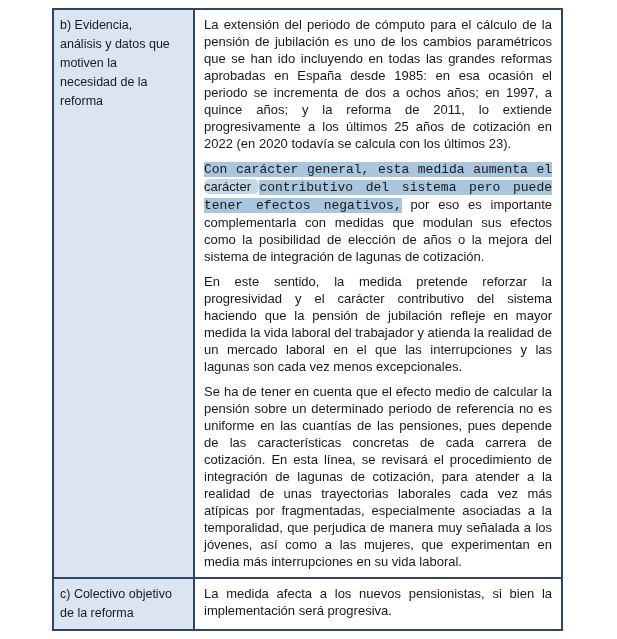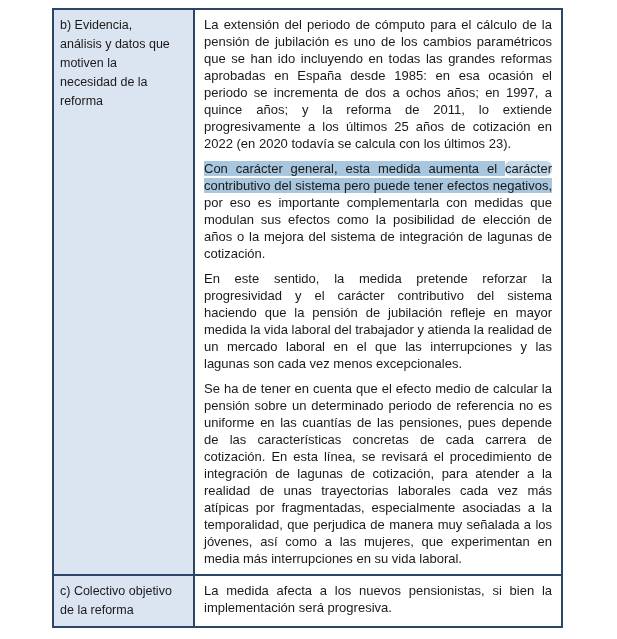--- a/index.html
+++ b/index.html
@@ -47,21 +47,21 @@
     border-top: 2px solid var(--border, #2d4665);
   }
   .para {
     margin: 0 0 8px 0;
   }
   .para:last-child {
     margin-bottom: 0;
   }
   .seg-normal { font-weight: normal; margin-top: 36px; }
   .seg-bold { font-weight: normal; }
-  .seg-highlight { background: var(--hl, #a8c6dd); }
+  .seg-highlight { background: var(--hl, #a8c6dd); font-family: Liberation Mono, monospace; }
   .seg-highlight-light { background: var(--hl-light, #c5d8e8); border-radius: 6px; }
 </style>
 </head>
 <body>
 
 <div class="doc-table">
 
   <div class="cell label-cell">
     <span>b) Evidencia, análisis y datos que motiven la necesidad de la reforma</span>
   </div>

